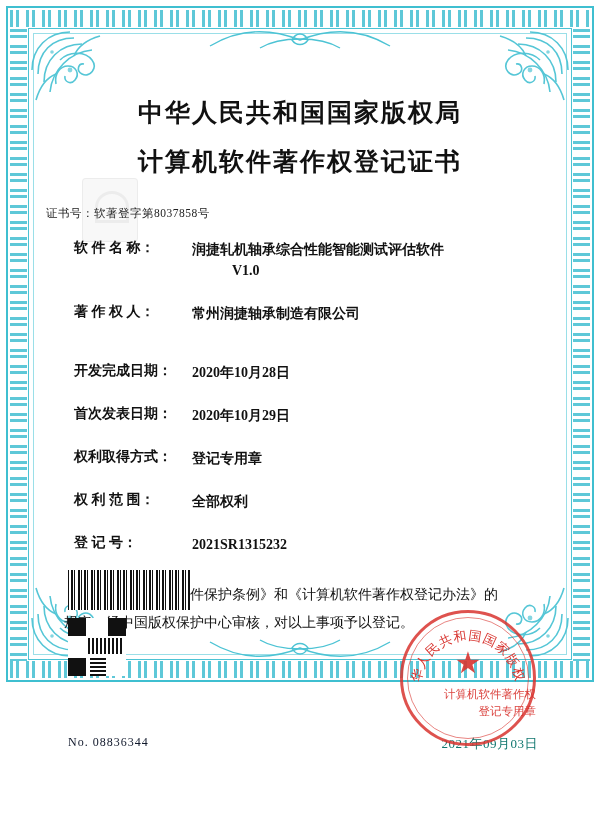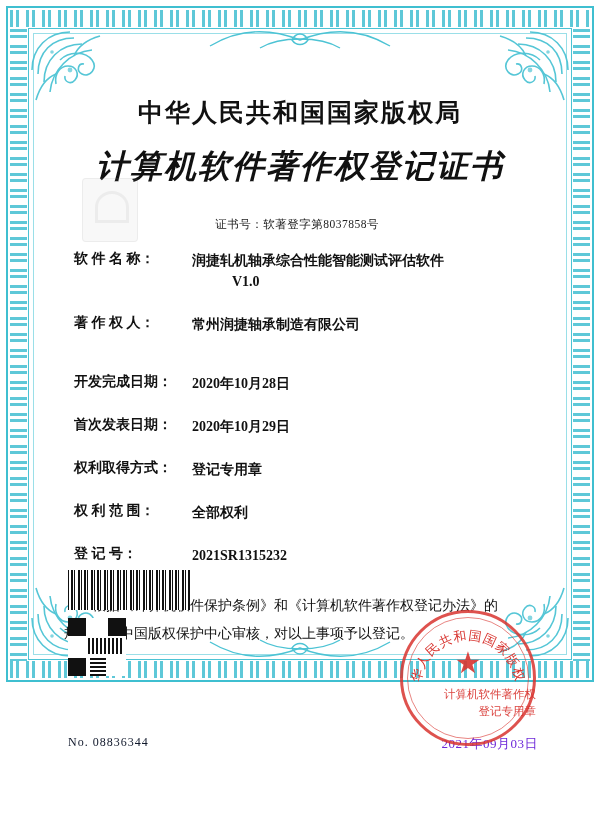--- a/index.html
+++ b/index.html
@@ -125,29 +125,28 @@
     text-align: center;
     font-size: 25px;
     letter-spacing: 2px;
     color: #111;
     font-weight: bold;
     margin-top: 38px;
     font-family: "Liberation Serif", "DejaVu Serif", serif;
   }
   .title2 {
     text-align: center;
-    font-size: 32px;
+    font-size: 25px;
     letter-spacing: 2px;
     color: #111;
     font-weight: bold;
     margin-top: 16px;
-    font-style: italic;
   }
   .cert-no {
-    text-align: center;
+    text-align: left;
     font-size: 11.5px;
     color: #222;
     margin-top: 28px;
     padding-right: 6px;
     letter-spacing: 0.5px;
   }
 
   .watermark {
     position: absolute;
     left: 36px;
@@ -245,21 +244,21 @@
     top: 735px;
     font-size: 12px;
     color: #0f172a;
     letter-spacing: 1px;
   }
   .issue-date {
     position: absolute;
     right: 62px;
     top: 735px;
     font-size: 13px;
-    color: #6d28d9;
+    color: #0f766e;
     letter-spacing: 0.5px;
   }
 
   
   .seal {
     position: absolute;
     right: 64px;
     top: 610px;
     width: 136px;
     height: 136px;

